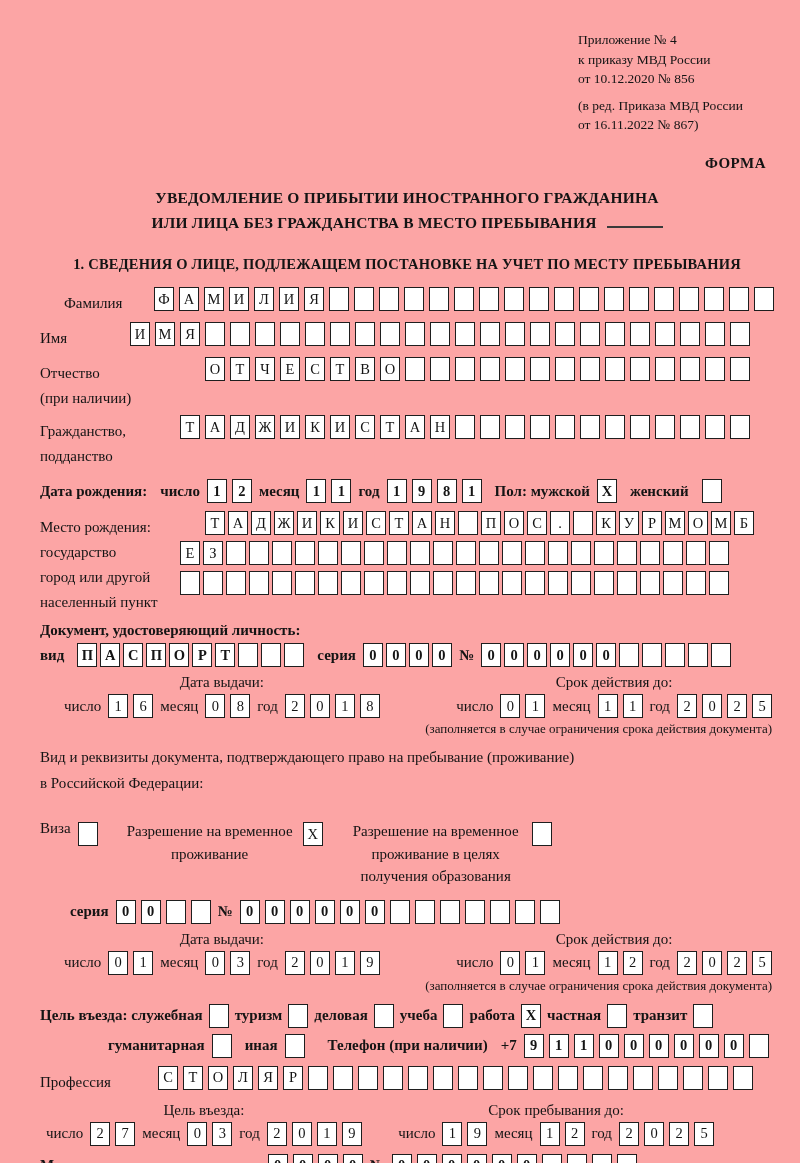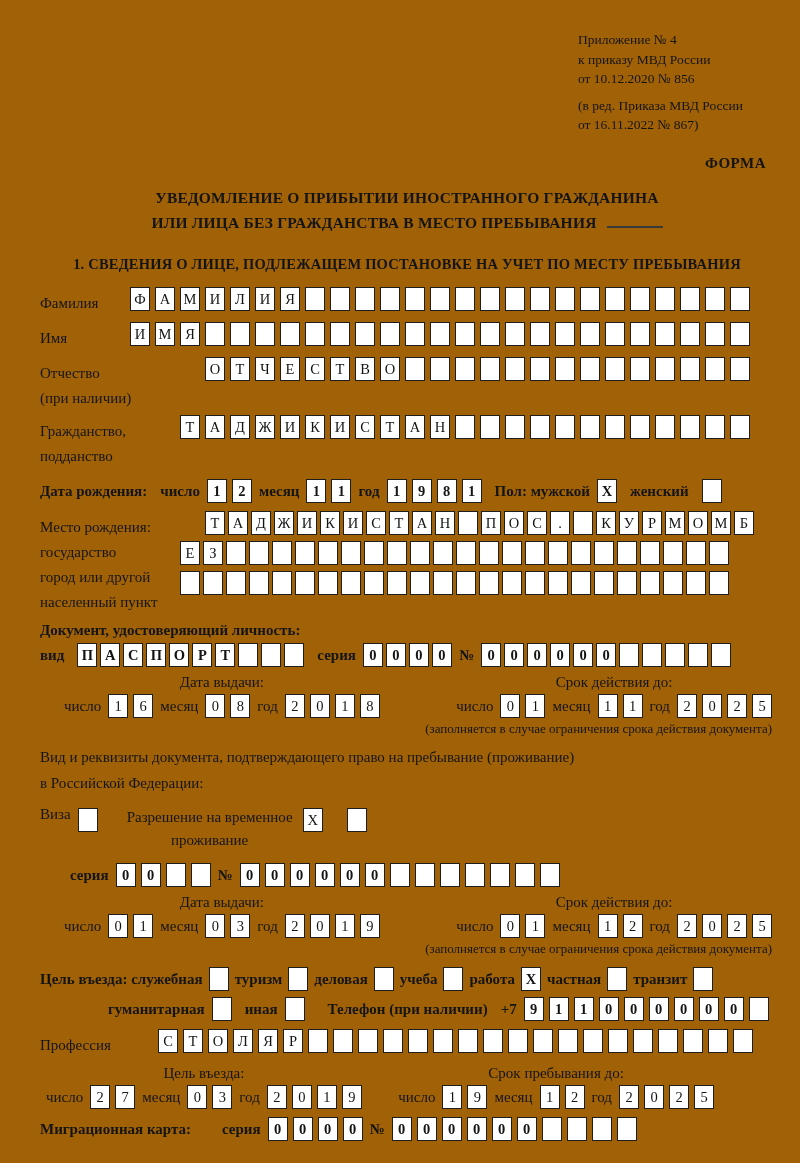--- a/index.html
+++ b/index.html
@@ -1,18 +1,18 @@
 <!DOCTYPE html>
 <html><head>
 <meta charset="utf-8">
 <style>
   * { box-sizing: border-box; }
   html,body { margin:0; padding:0; background:#888; }
   .page {
-    width:800px; height:1163px; margin:0 auto; background:#a16207;
+    width:800px; height:1163px; margin:0 auto; background:#fca5a5;
     font-family:"Liberation Serif", serif; color:#141414;
     padding:30px 26px 0 40px; overflow:hidden; position:relative;
   }
   
   .hdr { margin-left:auto; width:196px; font-size:13.5px; line-height:1.45; }
   .hdr .gap { margin-top:7px; }
   .forma { text-align:right; font-weight:bold; font-size:15px; letter-spacing:.5px; margin-top:20px; padding-right:8px; }
   .title { text-align:center; font-weight:bold; font-size:15.5px; line-height:1.6; margin-top:14px; letter-spacing:.2px; }
   .blank-line { display:inline-block; width:56px; border-bottom:2.5px solid #3a3a3a; height:13px; margin-left:10px; }
   .sec { text-align:center; font-weight:bold; font-size:14.5px; margin-top:21px; letter-spacing:.2px; }
@@ -22,38 +22,38 @@
   .lbl { flex:0 0 auto; padding-top:4px; font-size:15px; line-height:25px; }
   .ml { white-space:pre-line; }
   .cells { display:flex; gap:5px; flex-wrap:nowrap; }
   .cells.tight { gap:3px; }
   .cell {
     flex:0 0 20px; width:20px; height:24px; border:1.6px solid #1e1e1e;
     display:flex; align-items:center; justify-content:center;
     font-size:14.5px; background:#fff;
   }
   .w90 { width:90px; } .w140 { width:140px; } .w165 { width:165px; } .w118 { width:118px; }
-  .mt4{margin-top:4px;} .mt6{margin-top:6px;} .mt8{margin-top:8px;} .mt10{margin-top:10px;} .mt14{margin-top:14px;}
+  .mt4{margin-top:4px;} .mt6{margin-top:6px;} .mt8{margin-top:8px;} .mt10{margin-top:10px;} .mt14{margin-top:14px;justify-content:flex-end;}
   .shift-left { margin-left:-25px; }
 
   .inline-row { display:flex; align-items:center; gap:7px; font-size:15px; flex-wrap:nowrap;font-weight:bold; }
   .inline-row .sp { margin-left:6px; }
   .doc-head { text-align:left; font-weight:bold; font-size:15px; margin-top:7px; }
 
   
   .dates { display:flex; margin-top:7px; }
   .dg1 { margin-left:24px; }
   .dg2 { margin-left:auto; margin-right:2px; }
   .dhead { text-align:center; font-size:15px; margin-bottom:3px; }
   .dline { display:flex; align-items:center; gap:7px; font-size:15px; }
   .fineprint { font-size:13px; text-align:right; margin-top:3px; padding-right:2px; }
   .intro { font-size:15px; line-height:1.7; margin-top:8px; }
 
   
-  .copts { display:flex; align-items:flex-start; margin-top:10px; font-size:15px; }
+  .copts { display:flex; align-items:flex-start; margin-top:24px; font-size:15px; }
   .copt { display:flex; align-items:flex-start; gap:7px; }
   .olabel { text-align:center; line-height:1.5; }
   .box-top { margin-top:2px; }
 
   .indent30 { margin-left:30px; }
   .indent68 { margin-left:68px; }
 </style>
 </head>
 <body>
 
@@ -412,20 +412,21 @@
           <span class="cell"></span>
         </div>
     </div>
     <div class="copt" style="margin-right:24px;">
       <span class="olabel" style="width:172px;">Разрешение на временное проживание</span>
       <div class="cells box-top">
           <span class="cell">X</span>
         </div>
     </div>
     <div class="copt">
+      <span class="olabel" style="width:178px;">Разрешение на временное проживание в целях получения образования</span>
       <div class="cells box-top">
           <span class="cell"></span>
         </div>
     </div>
   </div>
 
   <div class="inline-row indent30" style="margin-top:12px;">
     <span>серия</span>
     <div class="cells">
         <span class="cell">0</span>

